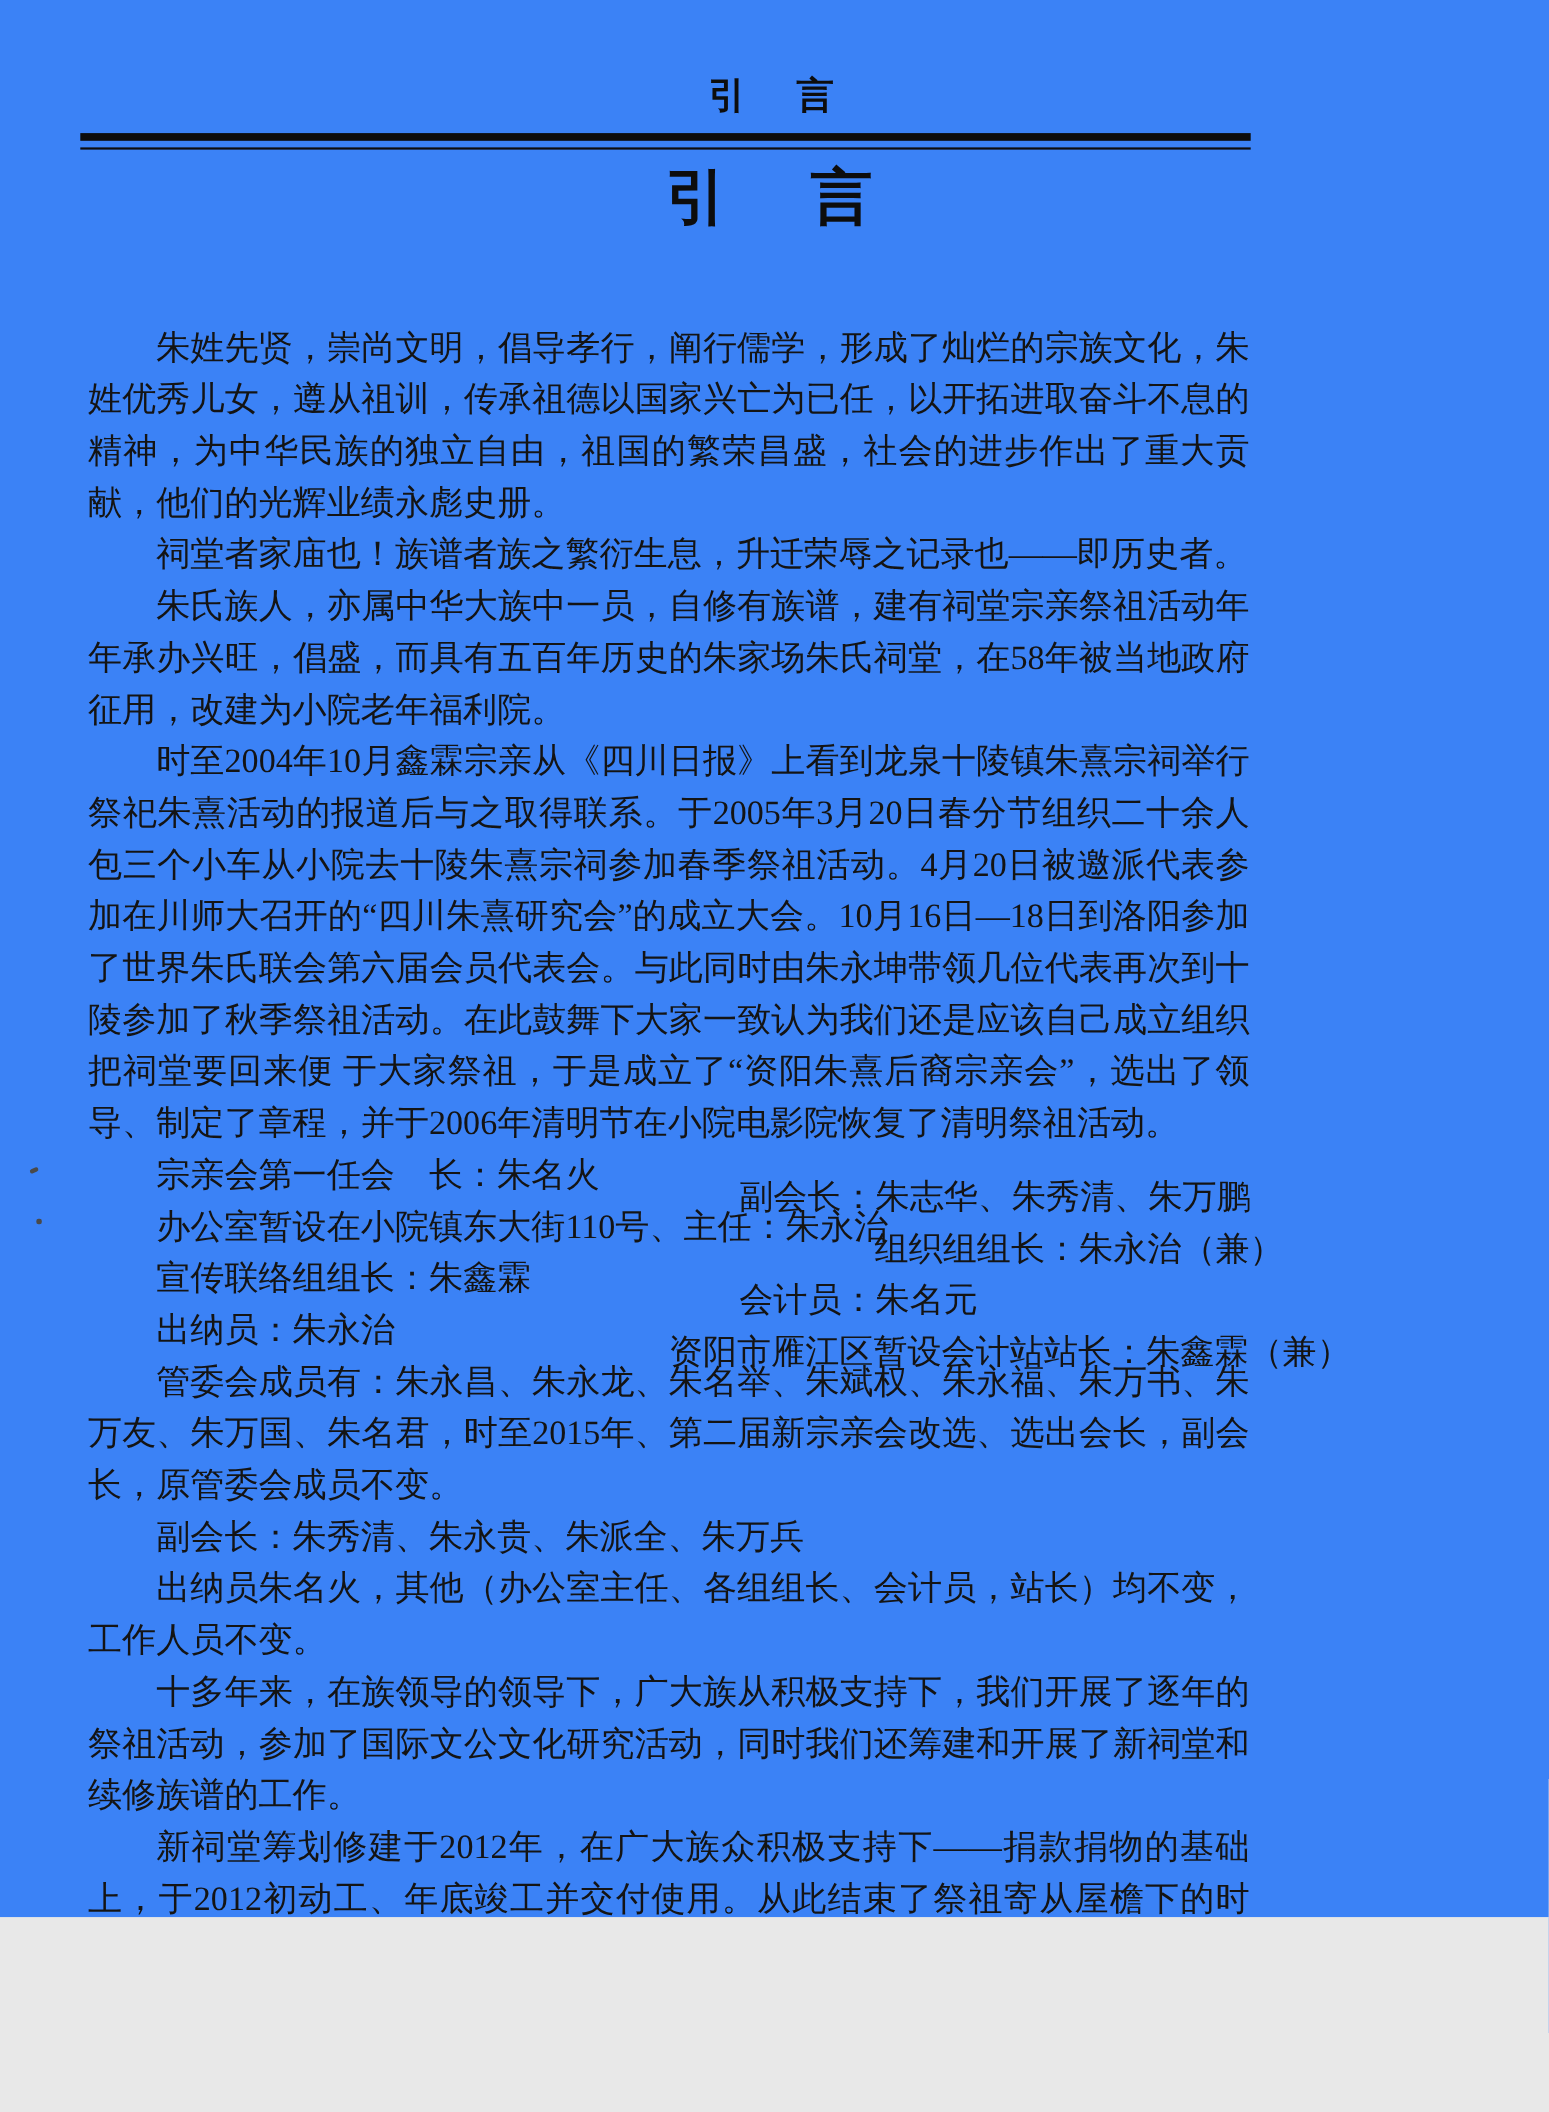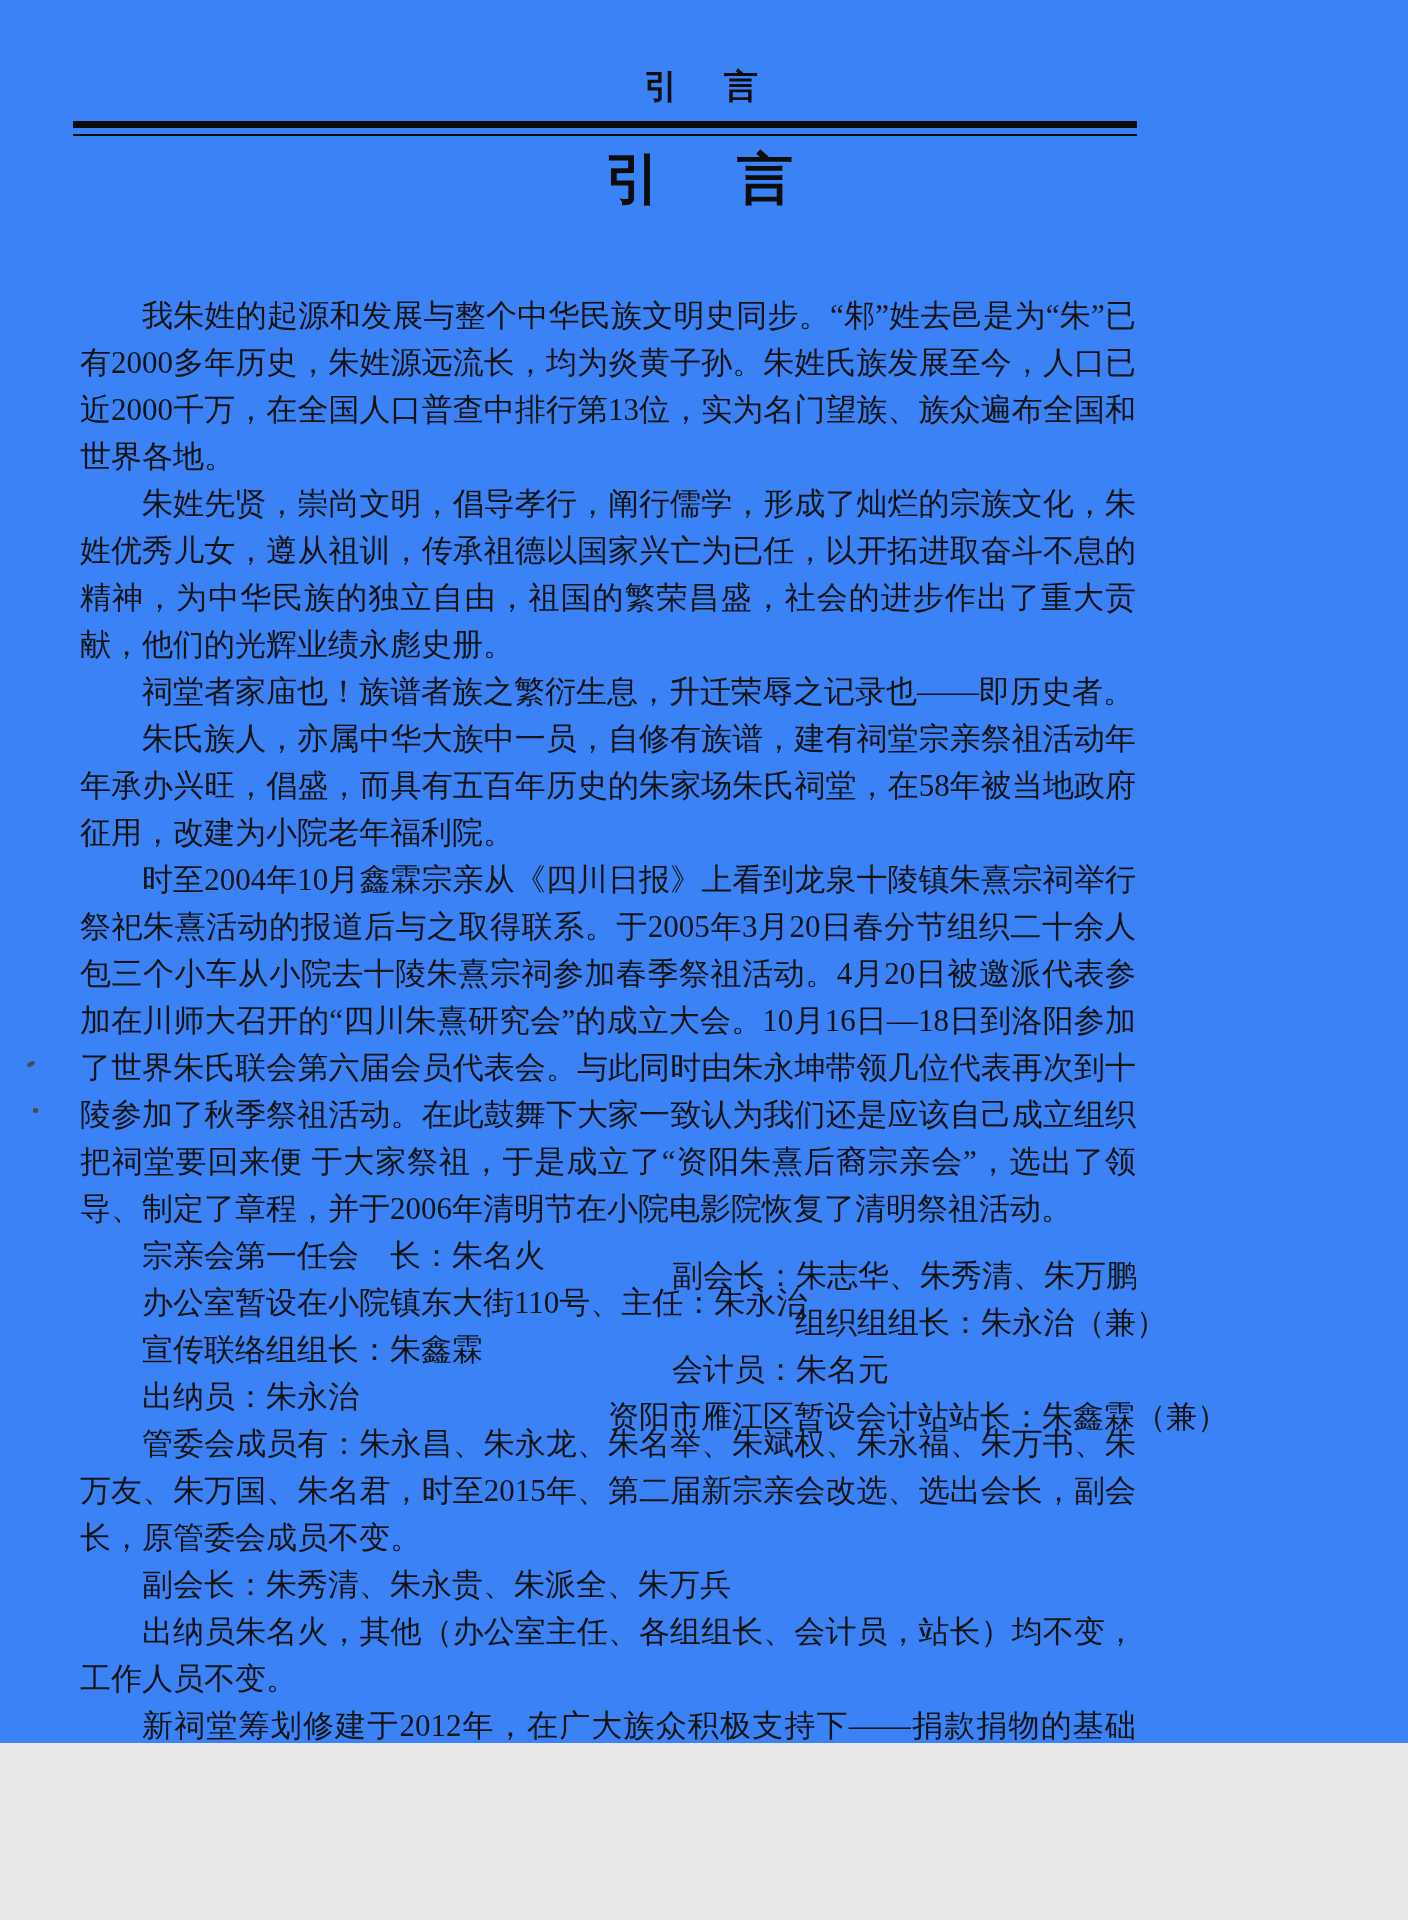--- a/index.html
+++ b/index.html
@@ -98,21 +98,20 @@
 
 <div class="page">
 
   <div class="running-header">引　言</div>
   <div class="rule-thick"></div>
   <div class="rule-thin"></div>
 
   <div class="doc-title">引　言</div>
 
   <div class="content">
-    <p class="para">我朱姓的起源和发展与整个中华民族文明史同步。“邾”姓去邑是为“朱”已有2000多年历史，朱姓源远流长，均为炎黄子孙。朱姓氏族发展至今，人口已近2000千万，在全国人口普查中排行第13位，实为名门望族、族众遍布全国和世界各地。</p>
     <p class="para">朱姓先贤，崇尚文明，倡导孝行，阐行儒学，形成了灿烂的宗族文化，朱姓优秀儿女，遵从祖训，传承祖德以国家兴亡为已任，以开拓进取奋斗不息的精神，为中华民族的独立自由，祖国的繁荣昌盛，社会的进步作出了重大贡献，他们的光辉业绩永彪史册。</p>
     <p class="para">祠堂者家庙也！族谱者族之繁衍生息，升迁荣辱之记录也——即历史者。</p>
     <p class="para">朱氏族人，亦属中华大族中一员，自修有族谱，建有祠堂宗亲祭祖活动年年承办兴旺，倡盛，而具有五百年历史的朱家场朱氏祠堂，在58年被当地政府征用，改建为小院老年福利院。</p>
     <p class="para">时至2004年10月鑫霖宗亲从《四川日报》上看到龙泉十陵镇朱熹宗祠举行祭祀朱熹活动的报道后与之取得联系。于2005年3月20日春分节组织二十余人包三个小车从小院去十陵朱熹宗祠参加春季祭祖活动。4月20日被邀派代表参加在川师大召开的“四川朱熹研究会”的成立大会。10月16日—18日到洛阳参加了世界朱氏联会第六届会员代表会。与此同时由朱永坤带领几位代表再次到十陵参加了秋季祭祖活动。在此鼓舞下大家一致认为我们还是应该自己成立组织把祠堂要回来便 于大家祭祖，于是成立了“资阳朱熹后裔宗亲会”，选出了领导、制定了章程，并于2006年清明节在小院电影院恢复了清明祭祖活动。</p>
 
     <div class="officer-row r1">
       <span class="officer-left">宗亲会第一任会　长：朱名火</span>
       <span class="officer-right">副会长：朱志华、朱秀清、朱万鹏</span>
     </div>
     <div class="officer-row r2">
@@ -124,20 +123,21 @@
       <span class="officer-right">会计员：朱名元</span>
     </div>
     <div class="officer-row r4">
       <span class="officer-left">出纳员：朱永治</span>
       <span class="officer-right">资阳市雁江区暂设会计站站长：朱鑫霖（兼）</span>
     </div>
 
     <p class="para">管委会成员有：朱永昌、朱永龙、朱名举、朱斌权、朱永福、朱万书、朱万友、朱万国、朱名君，时至2015年、第二届新宗亲会改选、选出会长，副会长，原管委会成员不变。</p>
     <p class="para">副会长：朱秀清、朱永贵、朱派全、朱万兵</p>
     <p class="para">出纳员朱名火，其他（办公室主任、各组组长、会计员，站长）均不变，工作人员不变。</p>
+    <p class="para">十多年来，在族领导的领导下，广大族从积极支持下，我们开展了逐年的祭祖活动，参加了国际文公文化研究活动，同时我们还筹建和开展了新祠堂和续修族谱的工作。</p>
     <p class="para">新祠堂筹划修建于2012年，在广大族众积极支持下——捐款捐物的基础上，于2012初动工、年底竣工并交付使用。从此结束了祭祖寄从屋檐下的时光，这大大的增进了族人凝聚力、自豪感和当家作主精神！并于2012年8月16日阖族欢聚一堂，隆重庆祝新祠堂暨文公纪念馆落成。2013年4月4日清明佳节之际，在文公纪念馆举行隆重的春祀祭祖大典，成都、资阳、简阳、资中等地宗亲前来祝贺祭拜，雁江区地志办有关人员前来光临指导，宣布朱熹纪念馆开馆，并致以热烈的祝</p>
   </div>
 
   <div class="page-number">• 6 •</div>
 
   <div class="artifact artifact-1"></div>
   <div class="artifact artifact-2"></div>
 
 </div>
 

